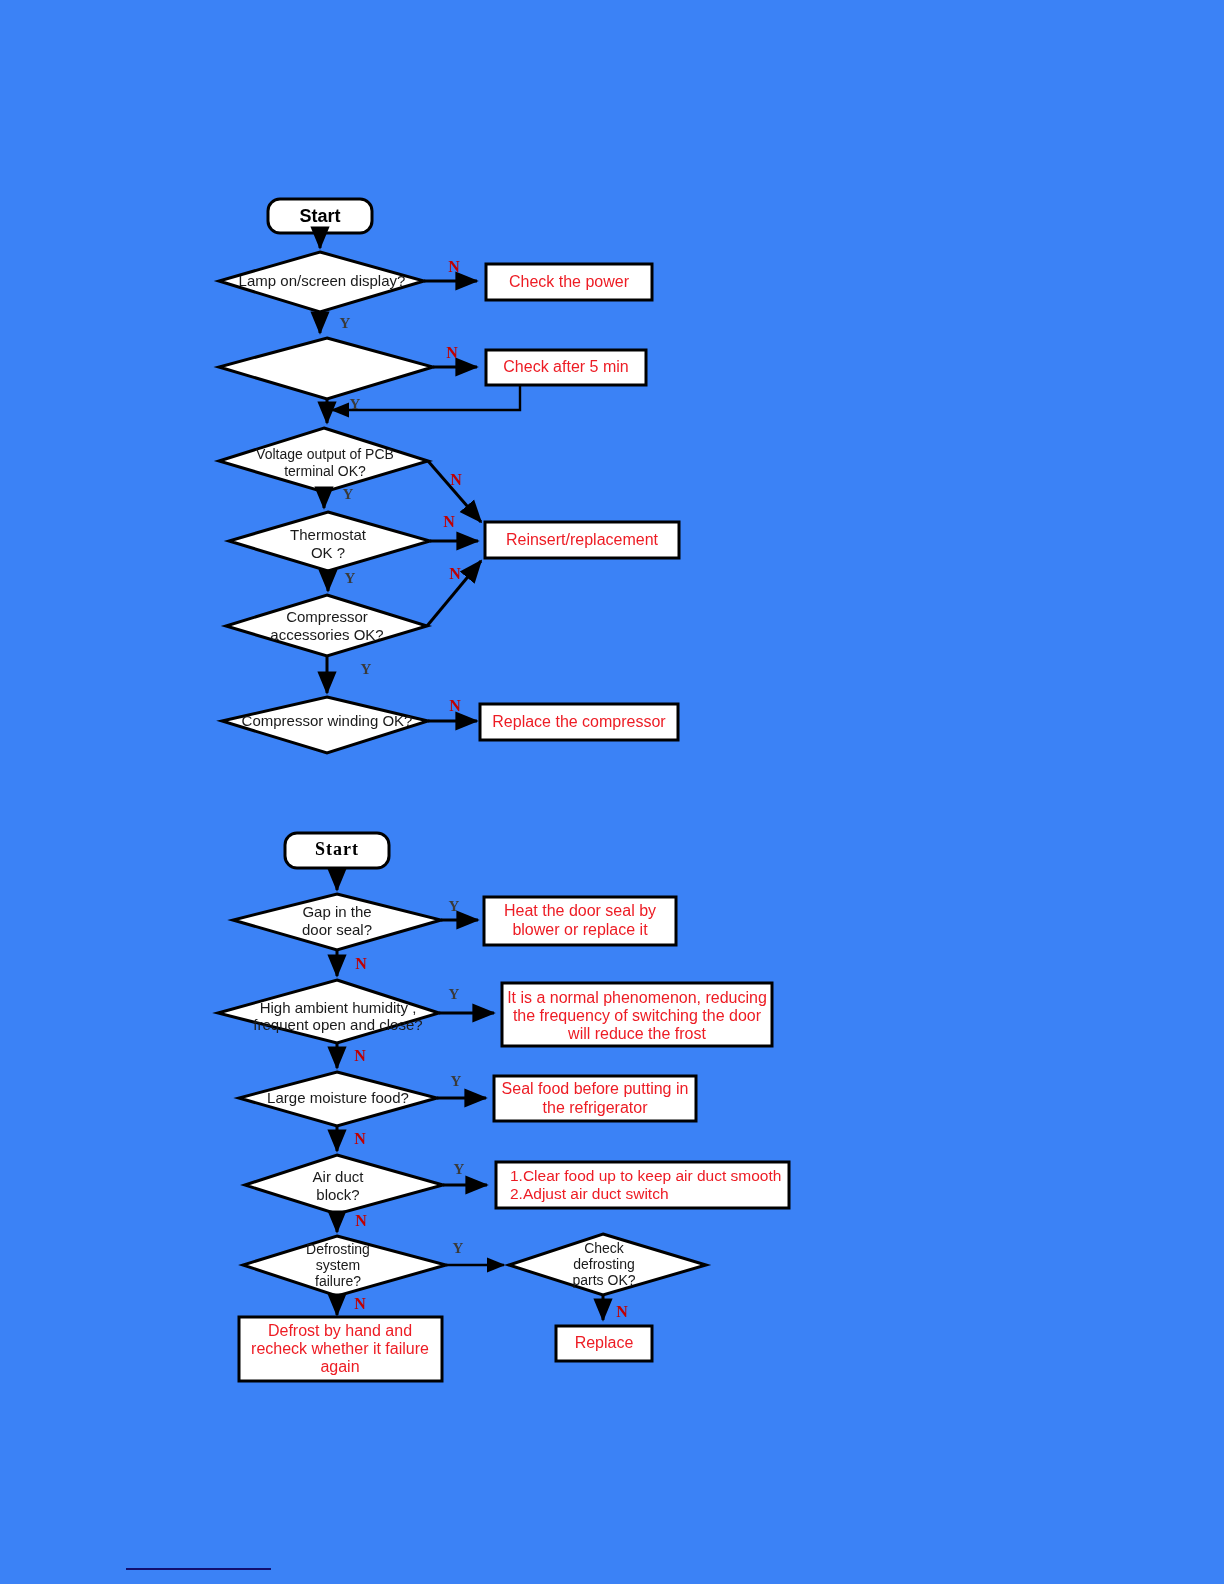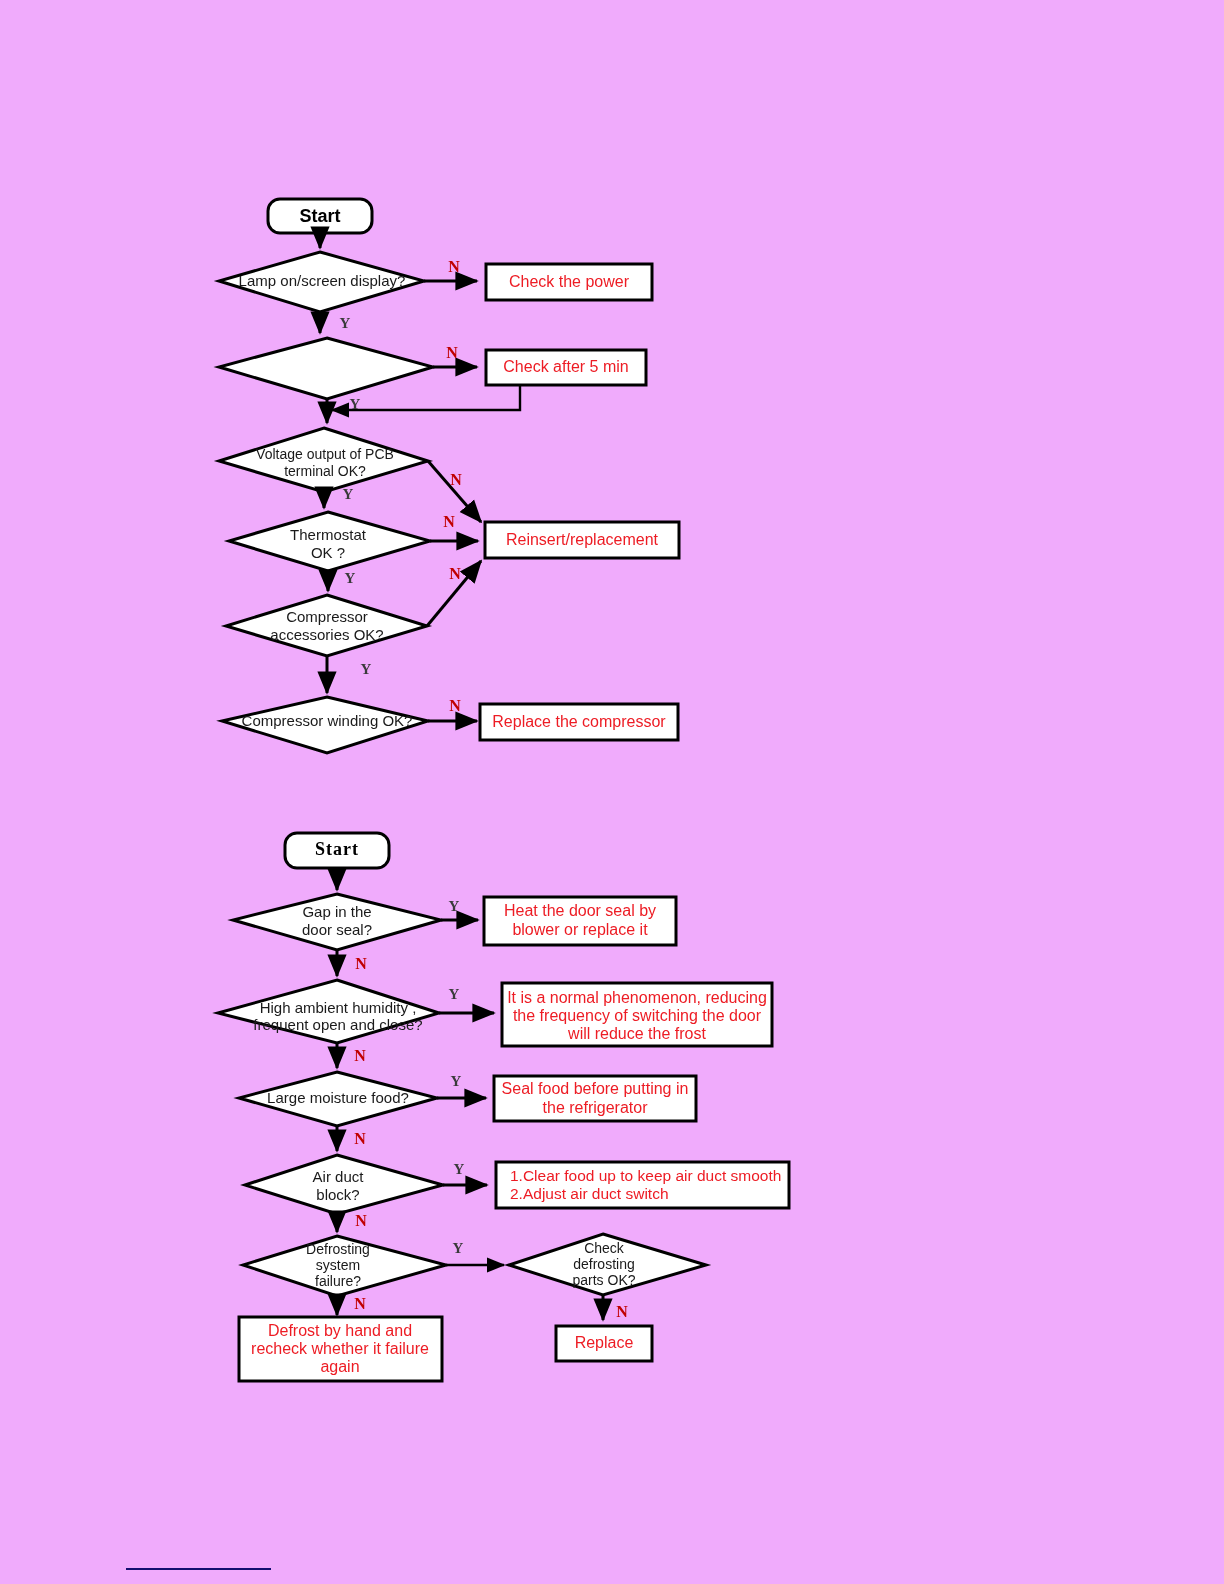--- a/index.html
+++ b/index.html
@@ -12,21 +12,21 @@
     height: 1584px;
     position: relative;
     font-family: "Liberation Sans", sans-serif;
     overflow: hidden;
   }
   #page {
     position: absolute;
     left: 0; top: 0;
     width: 1224px;
     height: 1584px;
-    background: #f0abfc;
+    background: #3b82f6;
   }
   svg.flow {
     position: absolute;
     left: 0; top: 0;
     width: 1224px;
     height: 1584px;
   }
   .shape-stroke {
     fill: #ffffff;
     stroke: #000000;

